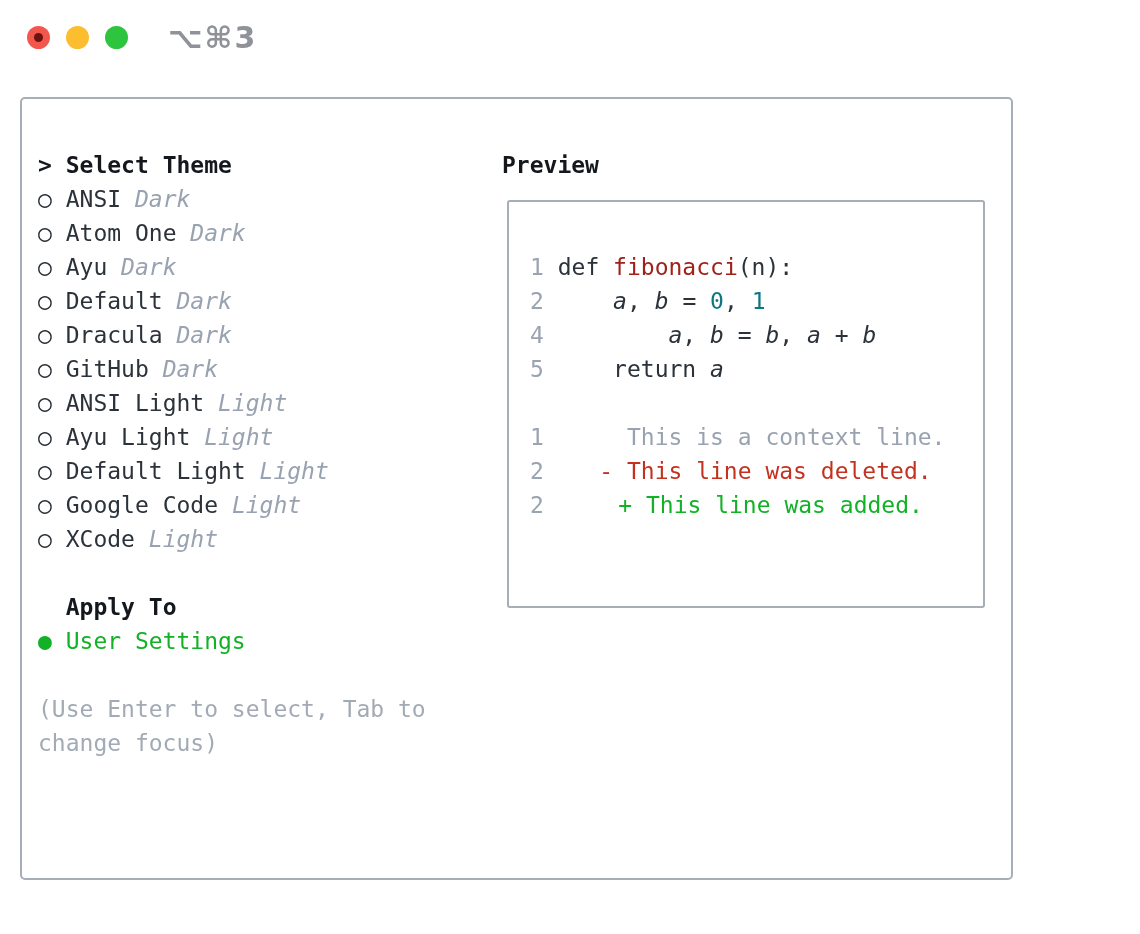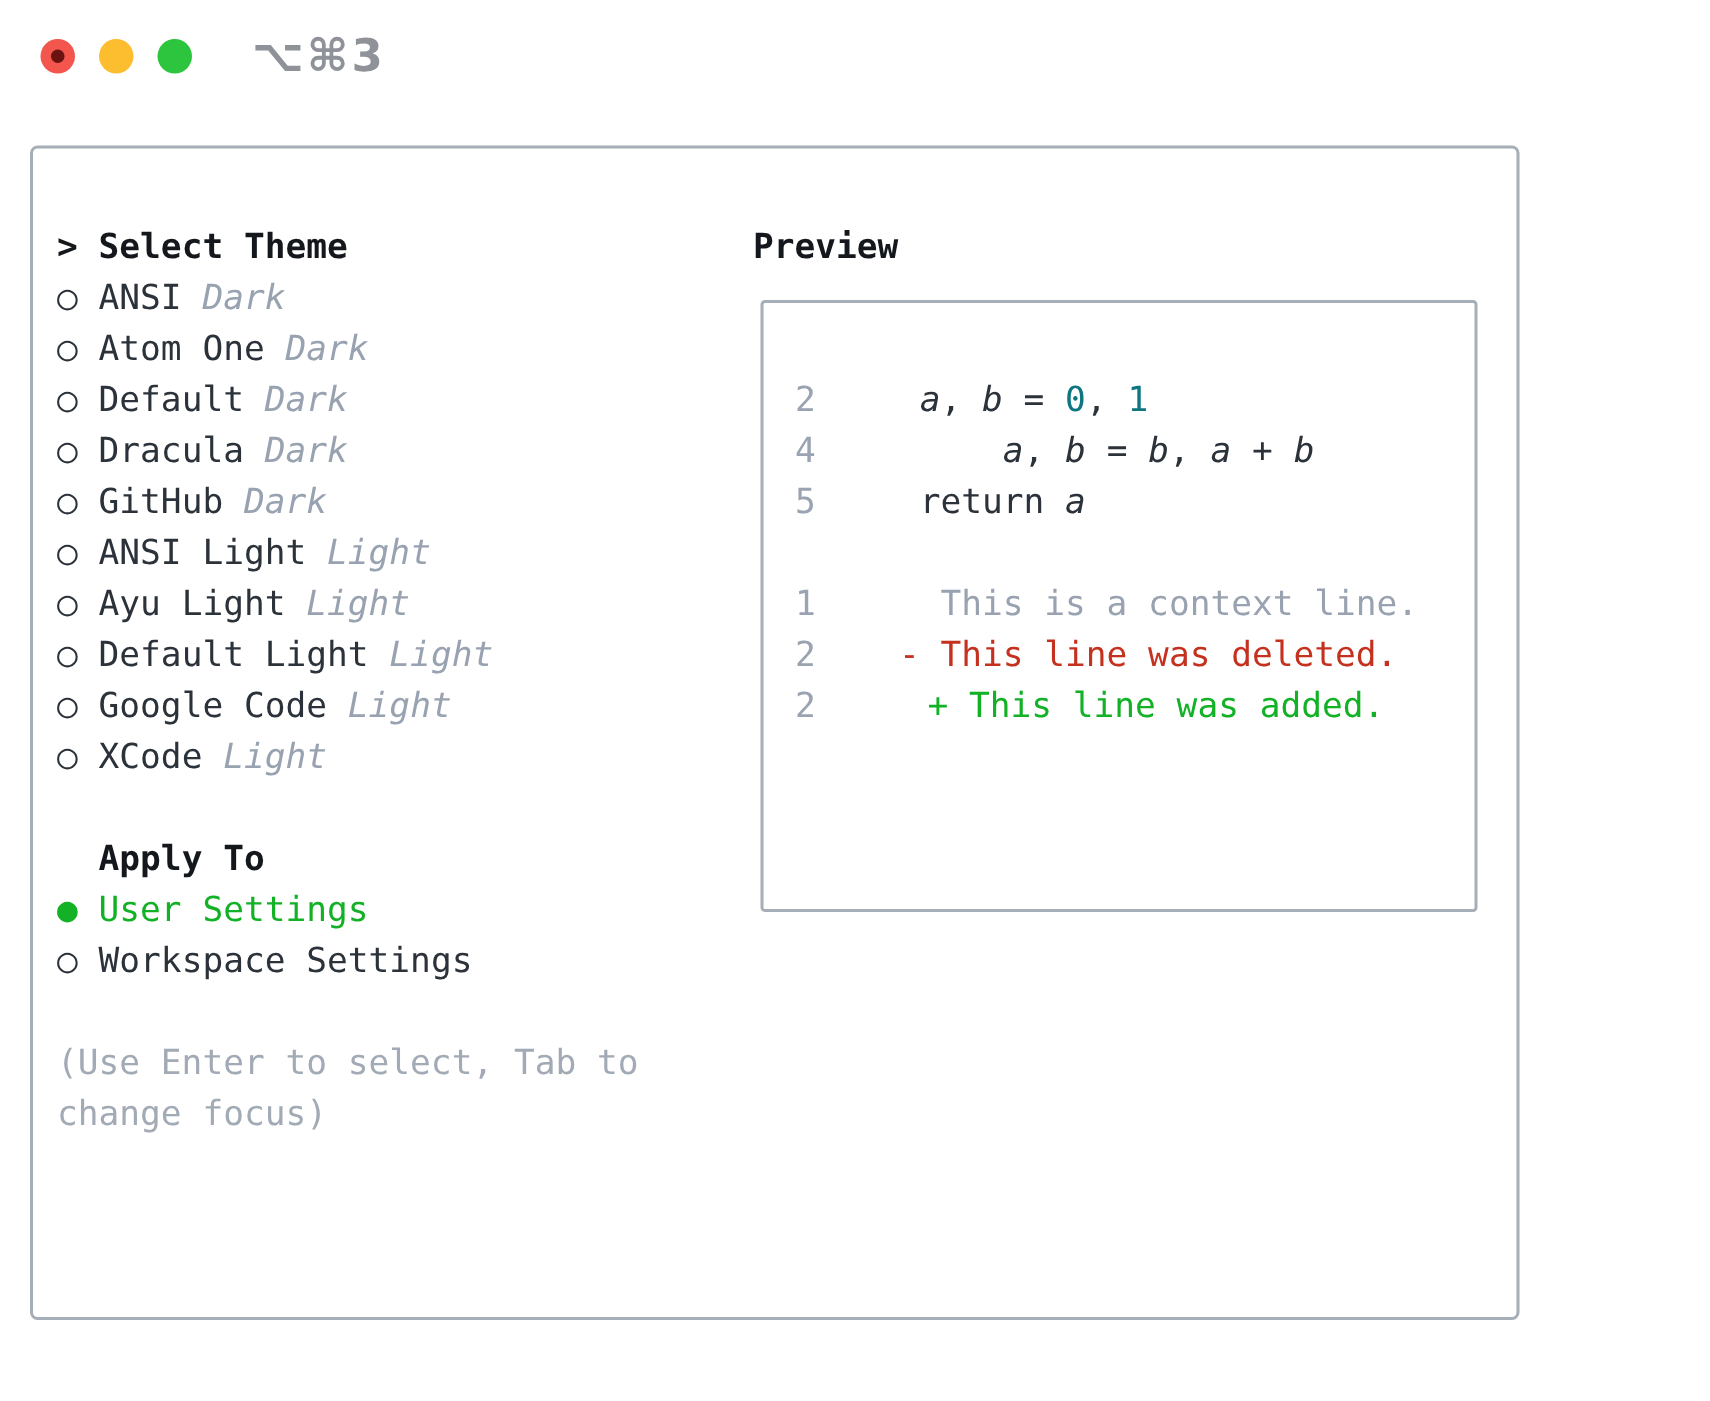--- a/index.html
+++ b/index.html
@@ -62,40 +62,41 @@
 <button class="tl" id="btn-min"></button>
 <button class="tl" id="btn-zoom"></button>
 <div class="shortcut">⌥⌘3</div>
 
 <div class="panel"></div>
 
 <div id="left-rows">
     <div class="trow"><span class="mkcursor">&gt; </span><span class="hdr">Select Theme</span></div>
     <div class="trow"><span>○ </span><span>ANSI</span><span class="suffix"> Dark</span></div>
     <div class="trow"><span>○ </span><span>Atom One</span><span class="suffix"> Dark</span></div>
+    <div class="trow"><span>○ </span><span>Ayu</span><span class="suffix"> Dark</span></div>
     <div class="trow"><span>○ </span><span>Default</span><span class="suffix"> Dark</span></div>
     <div class="trow"><span>○ </span><span>Dracula</span><span class="suffix"> Dark</span></div>
     <div class="trow"><span>○ </span><span>GitHub</span><span class="suffix"> Dark</span></div>
     <div class="trow"><span>○ </span><span>ANSI Light</span><span class="suffix"> Light</span></div>
     <div class="trow"><span>○ </span><span>Ayu Light</span><span class="suffix"> Light</span></div>
     <div class="trow"><span>○ </span><span>Default Light</span><span class="suffix"> Light</span></div>
     <div class="trow"><span>○ </span><span>Google Code</span><span class="suffix"> Light</span></div>
     <div class="trow"><span>○ </span><span>XCode</span><span class="suffix"> Light</span></div>
     <div class="trow"></div>
     <div class="trow"><span>  </span><span class="hdr">Apply To</span></div>
     <div class="trow"><span class="sel">● </span><span class="sel">User Settings</span></div>
-    <div class="trow"><span>○ </span><span>Workspace Settings</span></div>
     <div class="trow"></div>
     <div class="trow"><span class="help">(Use Enter to select, Tab to</span></div>
     <div class="trow"><span class="help">change focus)</span></div>
   </div>
 
 <div id="preview-title">Preview</div>
 <div class="pbox"></div>
 <div id="code-lines">
+    <div class="crow"><span class="ln">1</span><span class="tk-code"> def </span><span class="tk-fn">fibonacci</span><span class="tk-code">(n):</span></div>
     <div class="crow"><span class="ln">2</span><span class="tk-code">     </span><span class="tk-var">a</span><span class="tk-code">, </span><span class="tk-var">b</span><span class="tk-code"> = </span><span class="tk-num">0</span><span class="tk-code">, </span><span class="tk-num">1</span></div>
     <div class="crow"><span class="ln">4</span><span class="tk-code">         </span><span class="tk-var">a</span><span class="tk-code">, </span><span class="tk-var">b</span><span class="tk-code"> = </span><span class="tk-var">b</span><span class="tk-code">, </span><span class="tk-var">a</span><span class="tk-code"> + </span><span class="tk-var">b</span></div>
     <div class="crow"><span class="ln">5</span><span class="tk-code">     return </span><span class="tk-var">a</span></div>
     <div class="crow"></div>
     <div class="crow"><span class="ln">1</span><span class="tk-ctx">      This is a context line.</span></div>
     <div class="crow"><span class="ln">2</span><span class="tk-code">    </span><span class="tk-del">- This line was deleted.</span></div>
     <div class="crow"><span class="ln">2</span><span class="tk-code">    </span><span class="tk-add">+ This line was added.</span></div>
   </div>
 
 </body></html>

